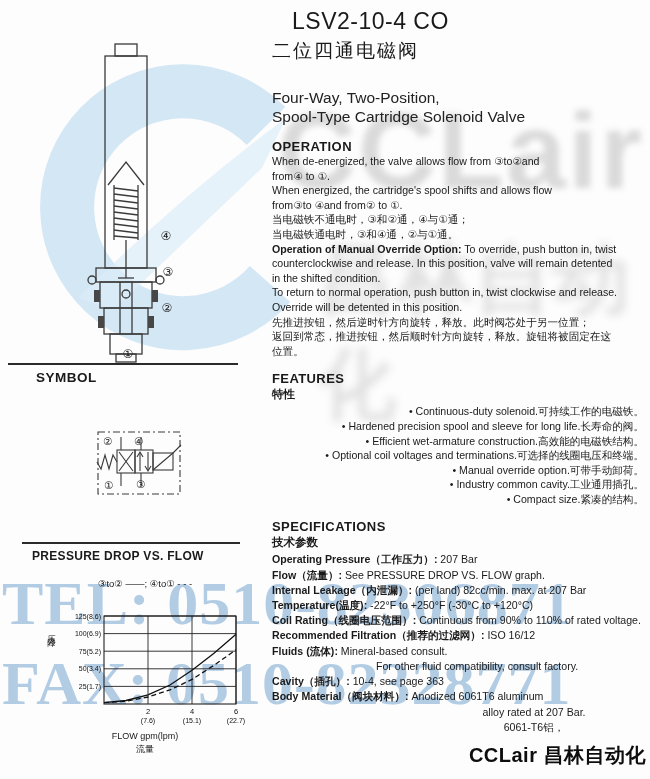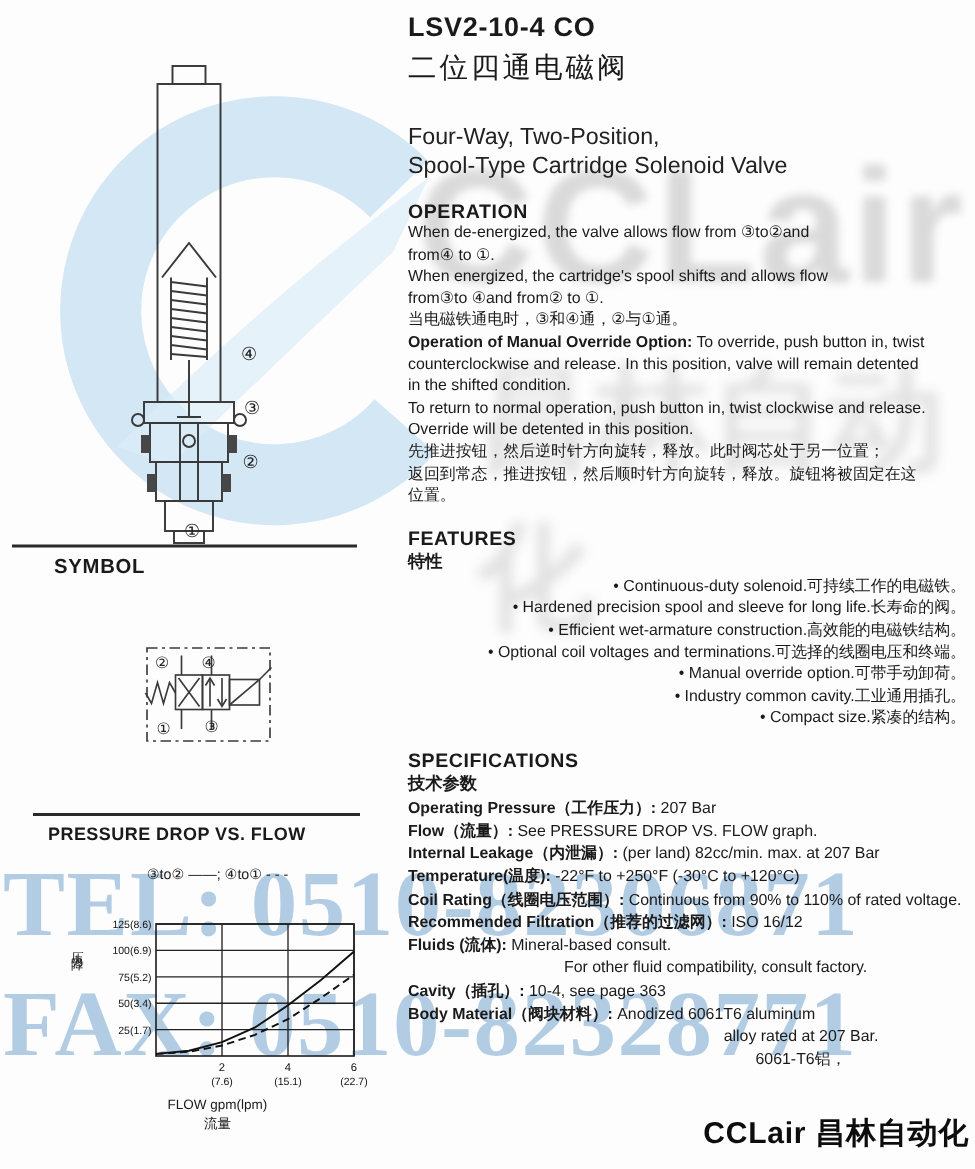--- a/index.html
+++ b/index.html
@@ -23,21 +23,21 @@
   #valve-svg{position:absolute;left:0;top:40px;}
   #symbol-svg{position:absolute;left:20px;top:412px;}
   #chart-legend{position:absolute;left:30px;top:578px;width:230px;text-align:center;font-size:9.5px;white-space:nowrap;}
   #chart-subtitle{position:absolute;left:30px;top:592px;width:230px;text-align:center;font-size:8.5px;color:#222;}
   #chart-svg{position:absolute;left:30px;top:606px;}
   #ylabel-cn{position:absolute;left:46px;top:628px;font-size:8.5px;writing-mode:vertical-rl;letter-spacing:2px;}
   #xlabel-en{position:absolute;left:30px;top:731px;width:230px;text-align:center;font-size:9px;}
   #xlabel-cn{position:absolute;left:30px;top:743px;width:230px;text-align:center;font-size:9px;}
   
   #rcol{position:absolute;left:272px;top:8px;width:372px;}
-  #model{font-size:18px;font-weight:bold;letter-spacing:.5px;}
+  #model{font-size:23px;font-weight:normal;letter-spacing:.5px;margin-left:20px;}
   #model-cn{font-size:19px;margin-top:3px;letter-spacing:2px;}
   #type-lines{margin-top:24px;font-size:15.5px;line-height:19px;color:#222;}
   .sec-heading{font-size:13px;font-weight:bold;letter-spacing:.4px;margin-top:13px;}
   .sec-heading-cn{font-size:11.5px;font-weight:bold;margin-top:1px;}
   .body-line{font-size:10.6px;line-height:14.6px;}
   .b{font-weight:bold;}
   #features-list{margin-top:2px;}
   .feat-row{display:flex;justify-content:flex-end;font-size:10.6px;line-height:14.6px;}
   .feat-en{white-space:nowrap;}
   .feat-cn{white-space:nowrap;}
@@ -177,20 +177,21 @@
       <div>Four-Way, Two-Position,</div>
       <div>Spool-Type Cartridge Solenoid Valve</div>
     </div>
 
     <div class="sec-heading">OPERATION</div>
     <div>
       <div class="body-line">When de-energized, the valve allows flow from ③to②and</div>
       <div class="body-line">from④ to ①.</div>
       <div class="body-line">When energized, the cartridge's spool shifts and allows flow</div>
       <div class="body-line">from③to ④and from② to ①.</div>
+      <div class="body-line">当电磁铁不通电时，③和②通，④与①通；</div>
       <div class="body-line">当电磁铁通电时，③和④通，②与①通。</div>
       <div class="body-line"><span class="b">Operation of Manual Override Option:</span><span> To override, push button in, twist</span></div>
       <div class="body-line">counterclockwise and release. In this position, valve will remain detented</div>
       <div class="body-line">in the shifted condition.</div>
       <div class="body-line">To return to normal operation, push button in, twist clockwise and release.</div>
       <div class="body-line">Override will be detented in this position.</div>
       <div class="body-line">先推进按钮，然后逆时针方向旋转，释放。此时阀芯处于另一位置；</div>
       <div class="body-line">返回到常态，推进按钮，然后顺时针方向旋转，释放。旋钮将被固定在这</div>
       <div class="body-line">位置。</div>
     </div>

